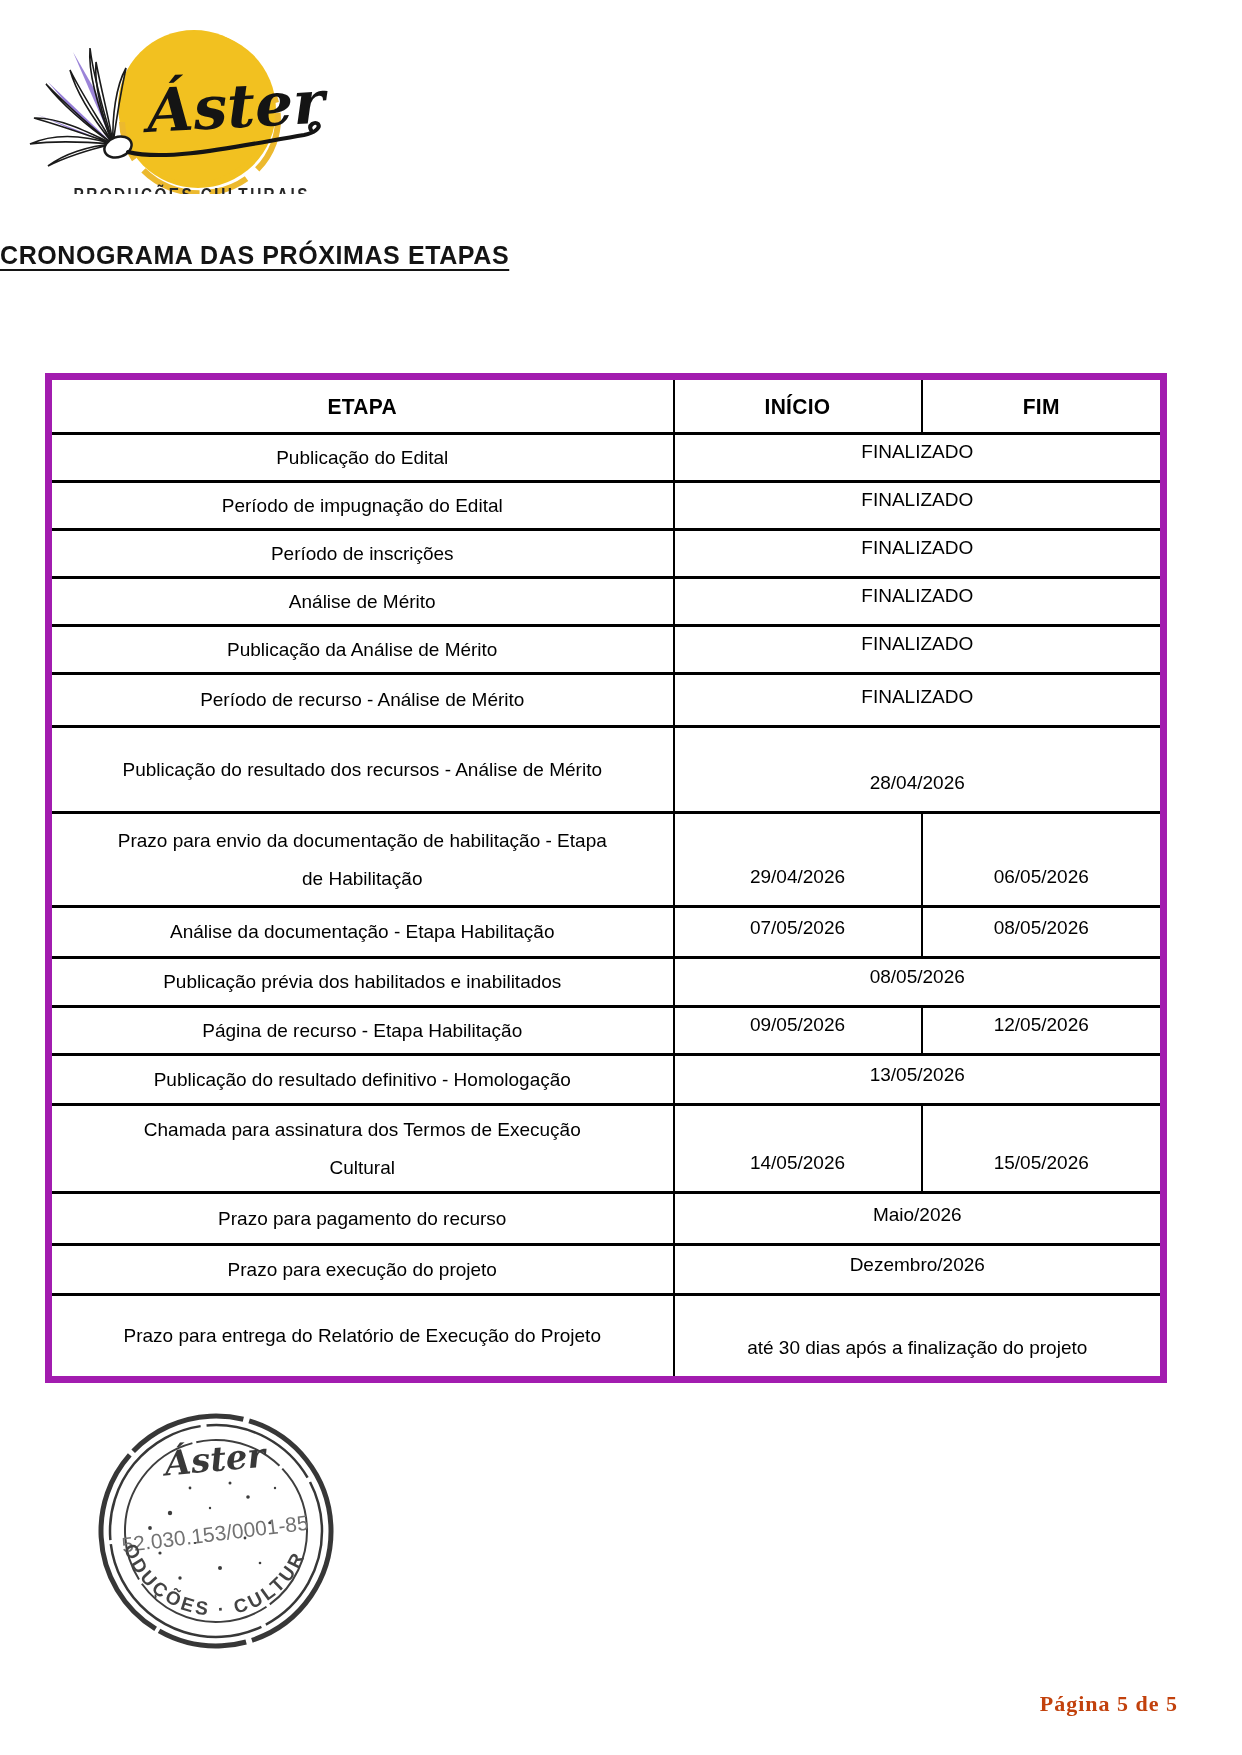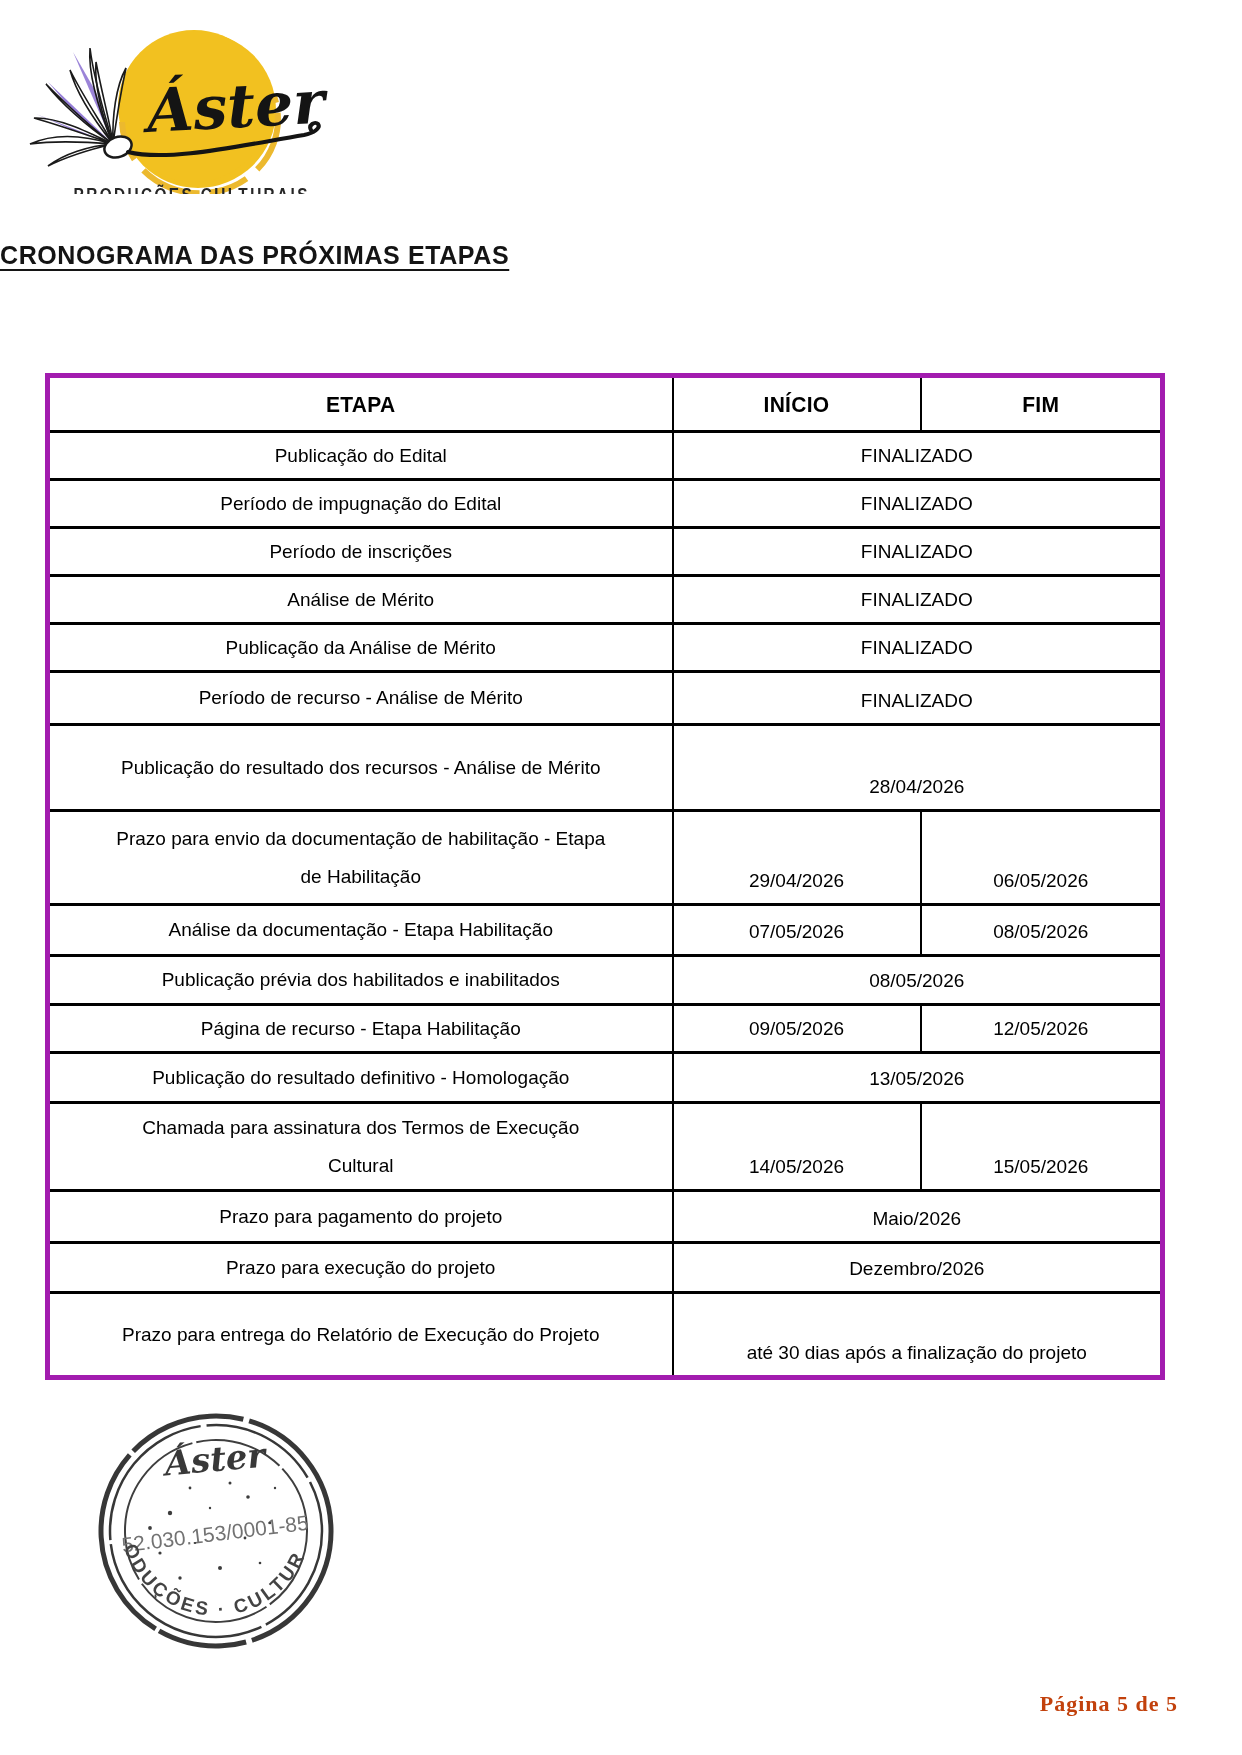--- a/index.html
+++ b/index.html
@@ -15,37 +15,37 @@
   .doc-title {
     position:absolute; left:0; top:241px; width:1242px; text-align:left;
     font-size:25px; font-weight:bold; letter-spacing:0.6px; color:#141414;
   }
   .doc-title span { text-decoration:underline; text-decoration-thickness:2px; text-underline-offset:5px; }
 
   
   table.schedule {
     position:absolute; left:45px; top:373px; width:1115px;
     border-collapse:collapse; table-layout:fixed;
-    border:5px solid #a21caf;
+    border:7px solid #a21caf;
   }
   table.schedule th, table.schedule td {
     border-style:solid; border-color:#000; border-width:3px 2px;
     overflow:hidden; color:#000;
   }
   table.schedule th {
     font-size:21px; font-weight:bold; text-align:center; vertical-align:middle;
     letter-spacing:0.3px; height:50px; transform:scale(1,1.02);
   }
   td.etapa-cell {
     font-size:19px; text-align:center; vertical-align:middle;
     line-height:2.0; white-space:pre-line; padding:0 14px;
   }
   td.value-cell {
     font-size:19px; text-align:center; vertical-align:bottom;
-    padding-bottom:11px;
+    padding-bottom:17px;
   }
 
   
   .page-number {
     position:absolute; right:64px; top:1691px;
     font-family:"Liberation Serif", serif; font-weight:bold;
     font-size:22px; color:#c2410c; letter-spacing:1px;
   }
 
   
@@ -157,21 +157,21 @@
           <td class="etapa-cell">Publicação do resultado definitivo - Homologação</td>
           <td class="value-cell" colspan="2">13/05/2026</td>
         </tr>
         <tr style="height: 88px;">
           <td class="etapa-cell">Chamada para assinatura dos Termos de Execução
 Cultural</td>
           <td class="value-cell">14/05/2026</td>
           <td class="value-cell">15/05/2026</td>
         </tr>
         <tr style="height: 52px;">
-          <td class="etapa-cell">Prazo para pagamento do projeto</td>
+          <td class="etapa-cell">Prazo para pagamento do recurso</td>
           <td class="value-cell" colspan="2">Maio/2026</td>
         </tr>
         <tr style="height: 50px;">
           <td class="etapa-cell">Prazo para execução do projeto</td>
           <td class="value-cell" colspan="2">Dezembro/2026</td>
         </tr>
         <tr style="height: 85px;">
           <td class="etapa-cell">Prazo para entrega do Relatório de Execução do Projeto</td>
           <td class="value-cell" colspan="2">até 30 dias após a finalização do projeto</td>
         </tr>

